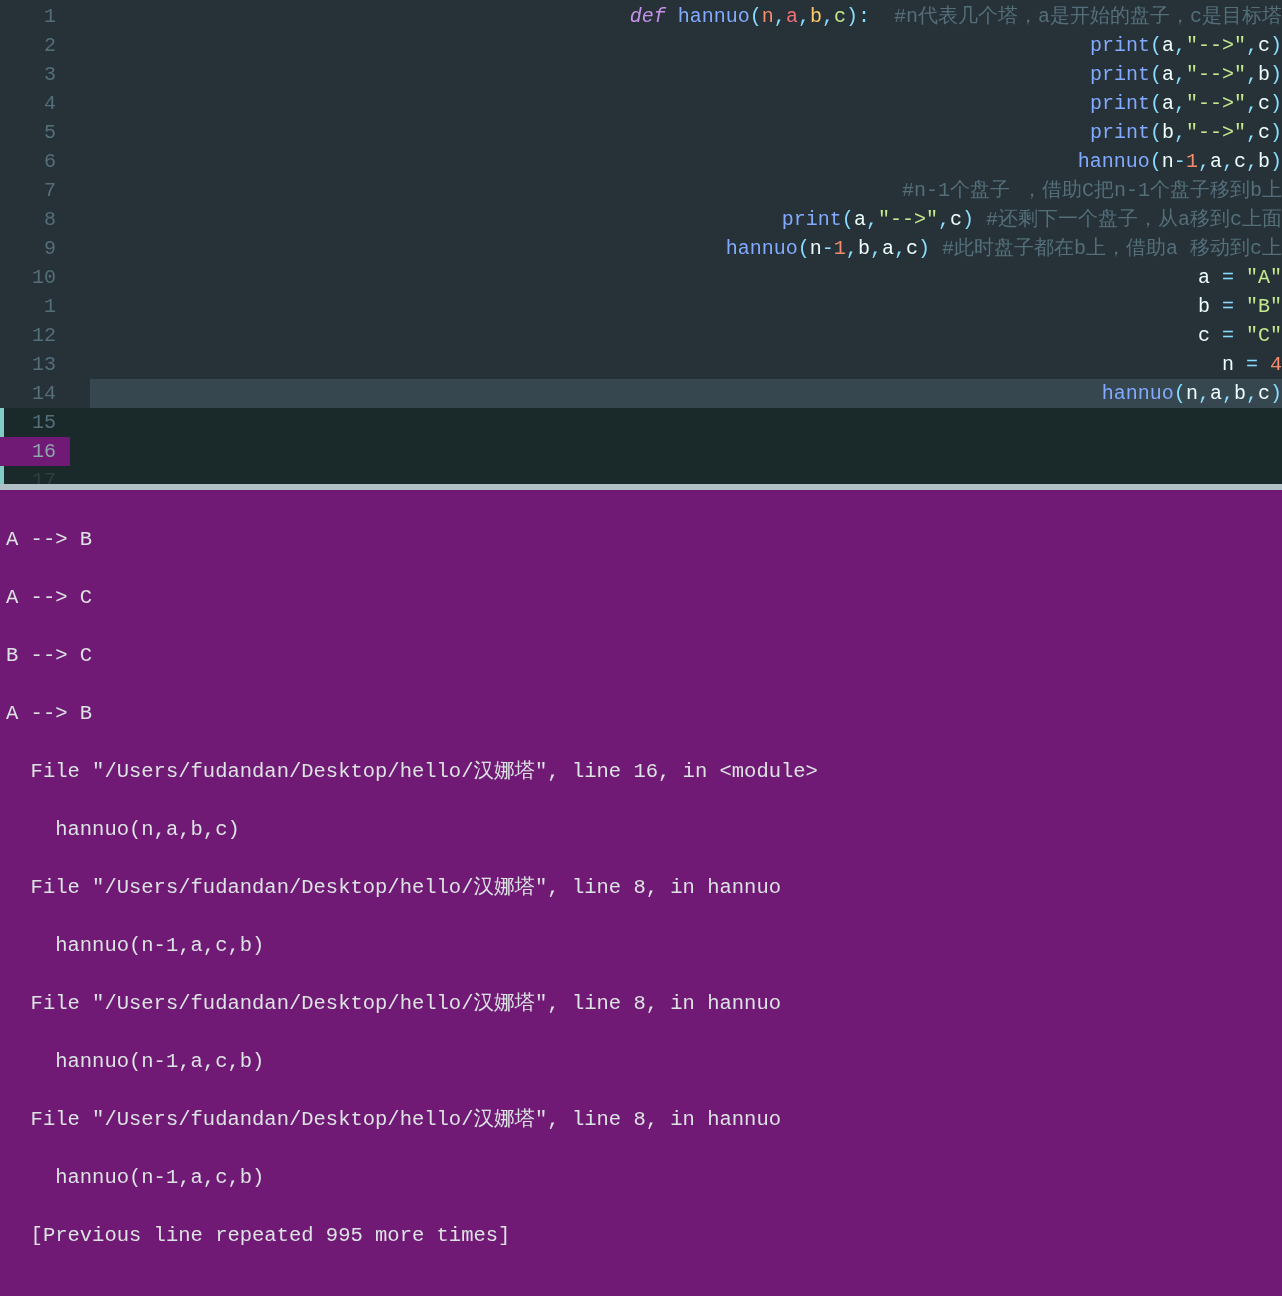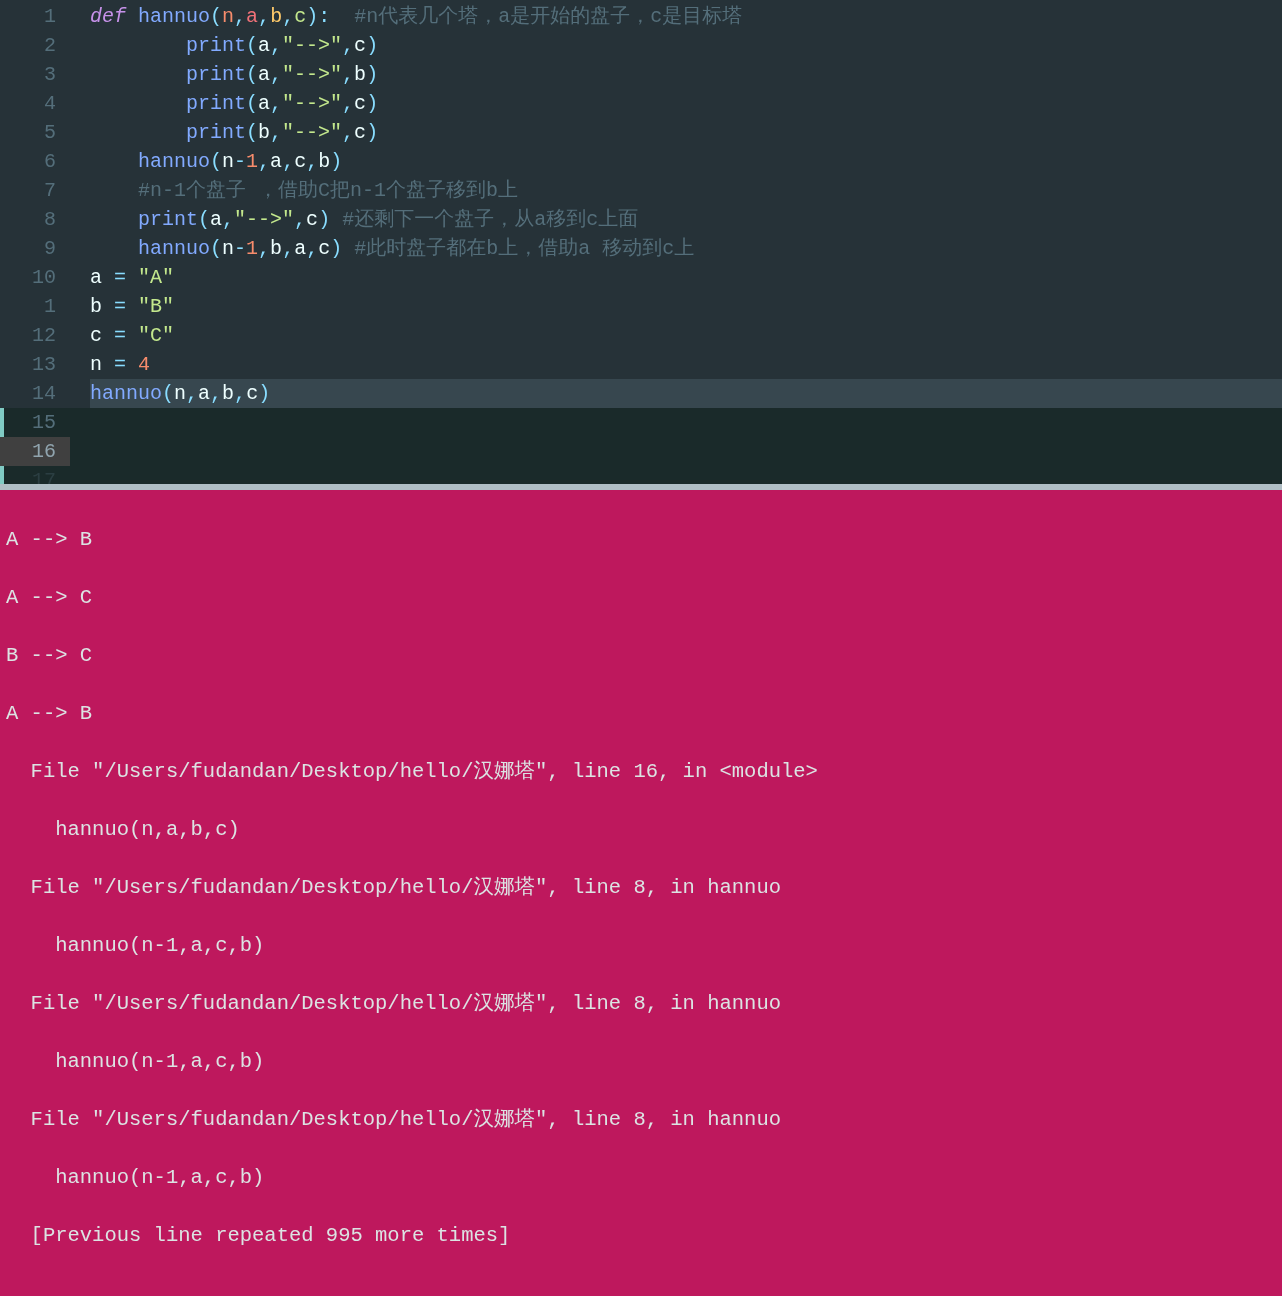--- a/index.html
+++ b/index.html
@@ -1,39 +1,39 @@
 <!DOCTYPE html>
 <html><head>
 <meta charset="utf-8">
 <style>
   html,body{margin:0;padding:0;background:#1a2a2a;width:1282px;height:1296px;overflow:hidden;}
   *{box-sizing:border-box;font-family:Menlo,Consolas,"Courier New",monospace;}
   .editor{background:#263238;position:relative;}
   .gutter{position:absolute;left:0;top:0;width:70px;padding-top:2px;}
   .ln{height:29px;line-height:29px;text-align:right;padding-right:14px;color:#546e7a;font-size:20px;}
-  .ln.current{background:#404040;color:#90a4ae;}
+  .ln.current{background:#701a75;color:#90a4ae;}
   .codearea{margin-left:72px;padding-top:2px;padding-left:18px;}
-  .cl{height:29px;line-height:29px;font-size:20px;white-space:pre;color:#eeffff;}
+  .cl{height:29px;line-height:29px;font-size:20px;white-space:pre;color:#eeffff;text-align:right;}
   .cl.hl{background:#37474f;}
   .kw-it{color:#c792ea;font-style:italic;}
   .kw{color:#c792ea;}
   .fn{color:#82aaff;}
   .op{color:#89ddff;}
   .arg1{color:#f78c6c;}
   .arg2{color:#f07178;}
   .arg3{color:#ffcb6b;}
   .arg4{color:#c3e88d;}
   .comment{color:#546e7a;}
   .str{color:#c3e88d;}
   .num{color:#f78c6c;}
   .wspace{color:#eeffff;}
   .ruler{position:absolute;left:0;top:0;bottom:0;width:4px;background:#80cbc4;}
   .editor-wrap{position:relative;height:484px;overflow:hidden;}
   .divider{height:6px;background:#b0bec5;}
-  .console{background:#be185d;padding:6px 8px 8px 6px;color:#dce3e3;font-size:20.5px;line-height:29px;white-space:pre;height:806px;overflow:hidden;}
+  .console{background:#701a75;padding:6px 8px 8px 6px;color:#dce3e3;font-size:20.5px;line-height:29px;white-space:pre;height:806px;overflow:hidden;}
 </style>
 </head>
 <body>
 
 <div class="editor-wrap">
   <div class="ruler"></div>
   <div class="editor">
     <div class="gutter">
       <div class="ln">1</div>
       <div class="ln">2</div>

